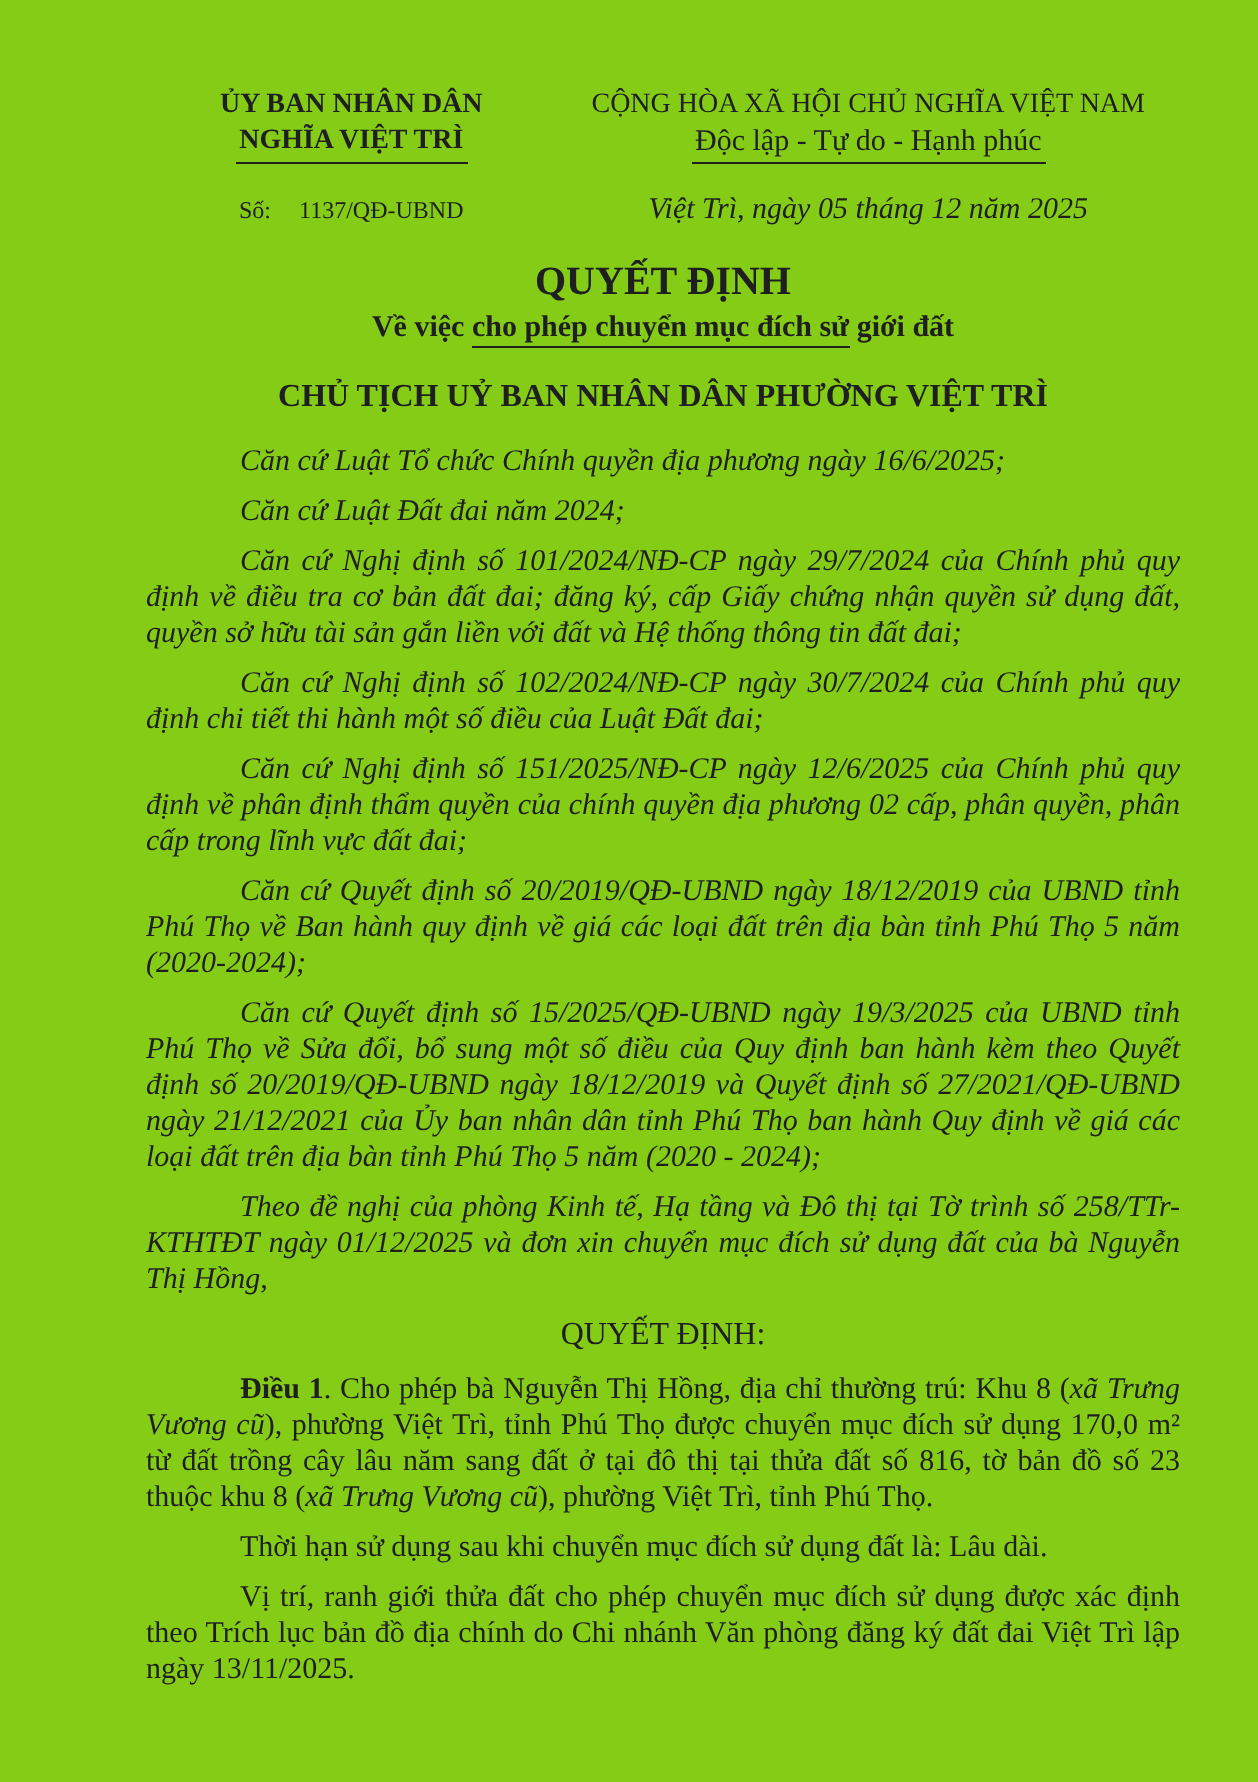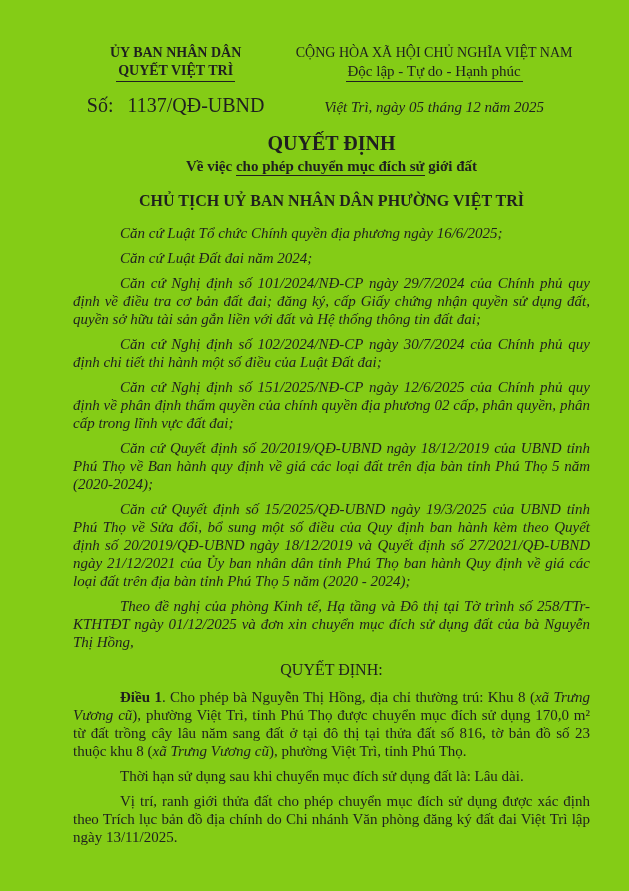--- a/index.html
+++ b/index.html
@@ -44,21 +44,21 @@
   .nation-motto { font-size: 15px; }
   .number-row {
     display: flex;
     justify-content: space-between;
     align-items: baseline;
     margin-top: 14px;
   }
   .number-cell {
     width: 212px;
     text-align: center;
-    font-size: 20px;
+    font-size: 12px;
     line-height: 18px;
   }
   .number-cell .num-label { margin-right: 14px; }
   .date-cell {
     width: 322px;
     text-align: center;
     font-style: italic;
     font-size: 15px;
     line-height: 18px;
   }
@@ -110,21 +110,21 @@
   .article .it { font-style: italic; }
 </style>
 </head>
 <body>
 
 <div class="page">
 
   <div class="header-row">
     <div class="org-block">
       <div>ỦY BAN NHÂN DÂN</div>
-      <div><span class="u-line">QUYẾT VIỆT TRÌ</span></div>
+      <div><span class="u-line">NGHĨA VIỆT TRÌ</span></div>
     </div>
     <div class="nation-block">
       <div>CỘNG HÒA XÃ HỘI CHỦ NGHĨA VIỆT NAM</div>
       <div class="nation-motto"><span class="u-line">Độc lập - Tự do - Hạnh phúc</span></div>
     </div>
   </div>
 
   <div class="number-row">
     <div class="number-cell">
       <span class="num-label">Số:</span><span>1137/QĐ-UBND</span>

